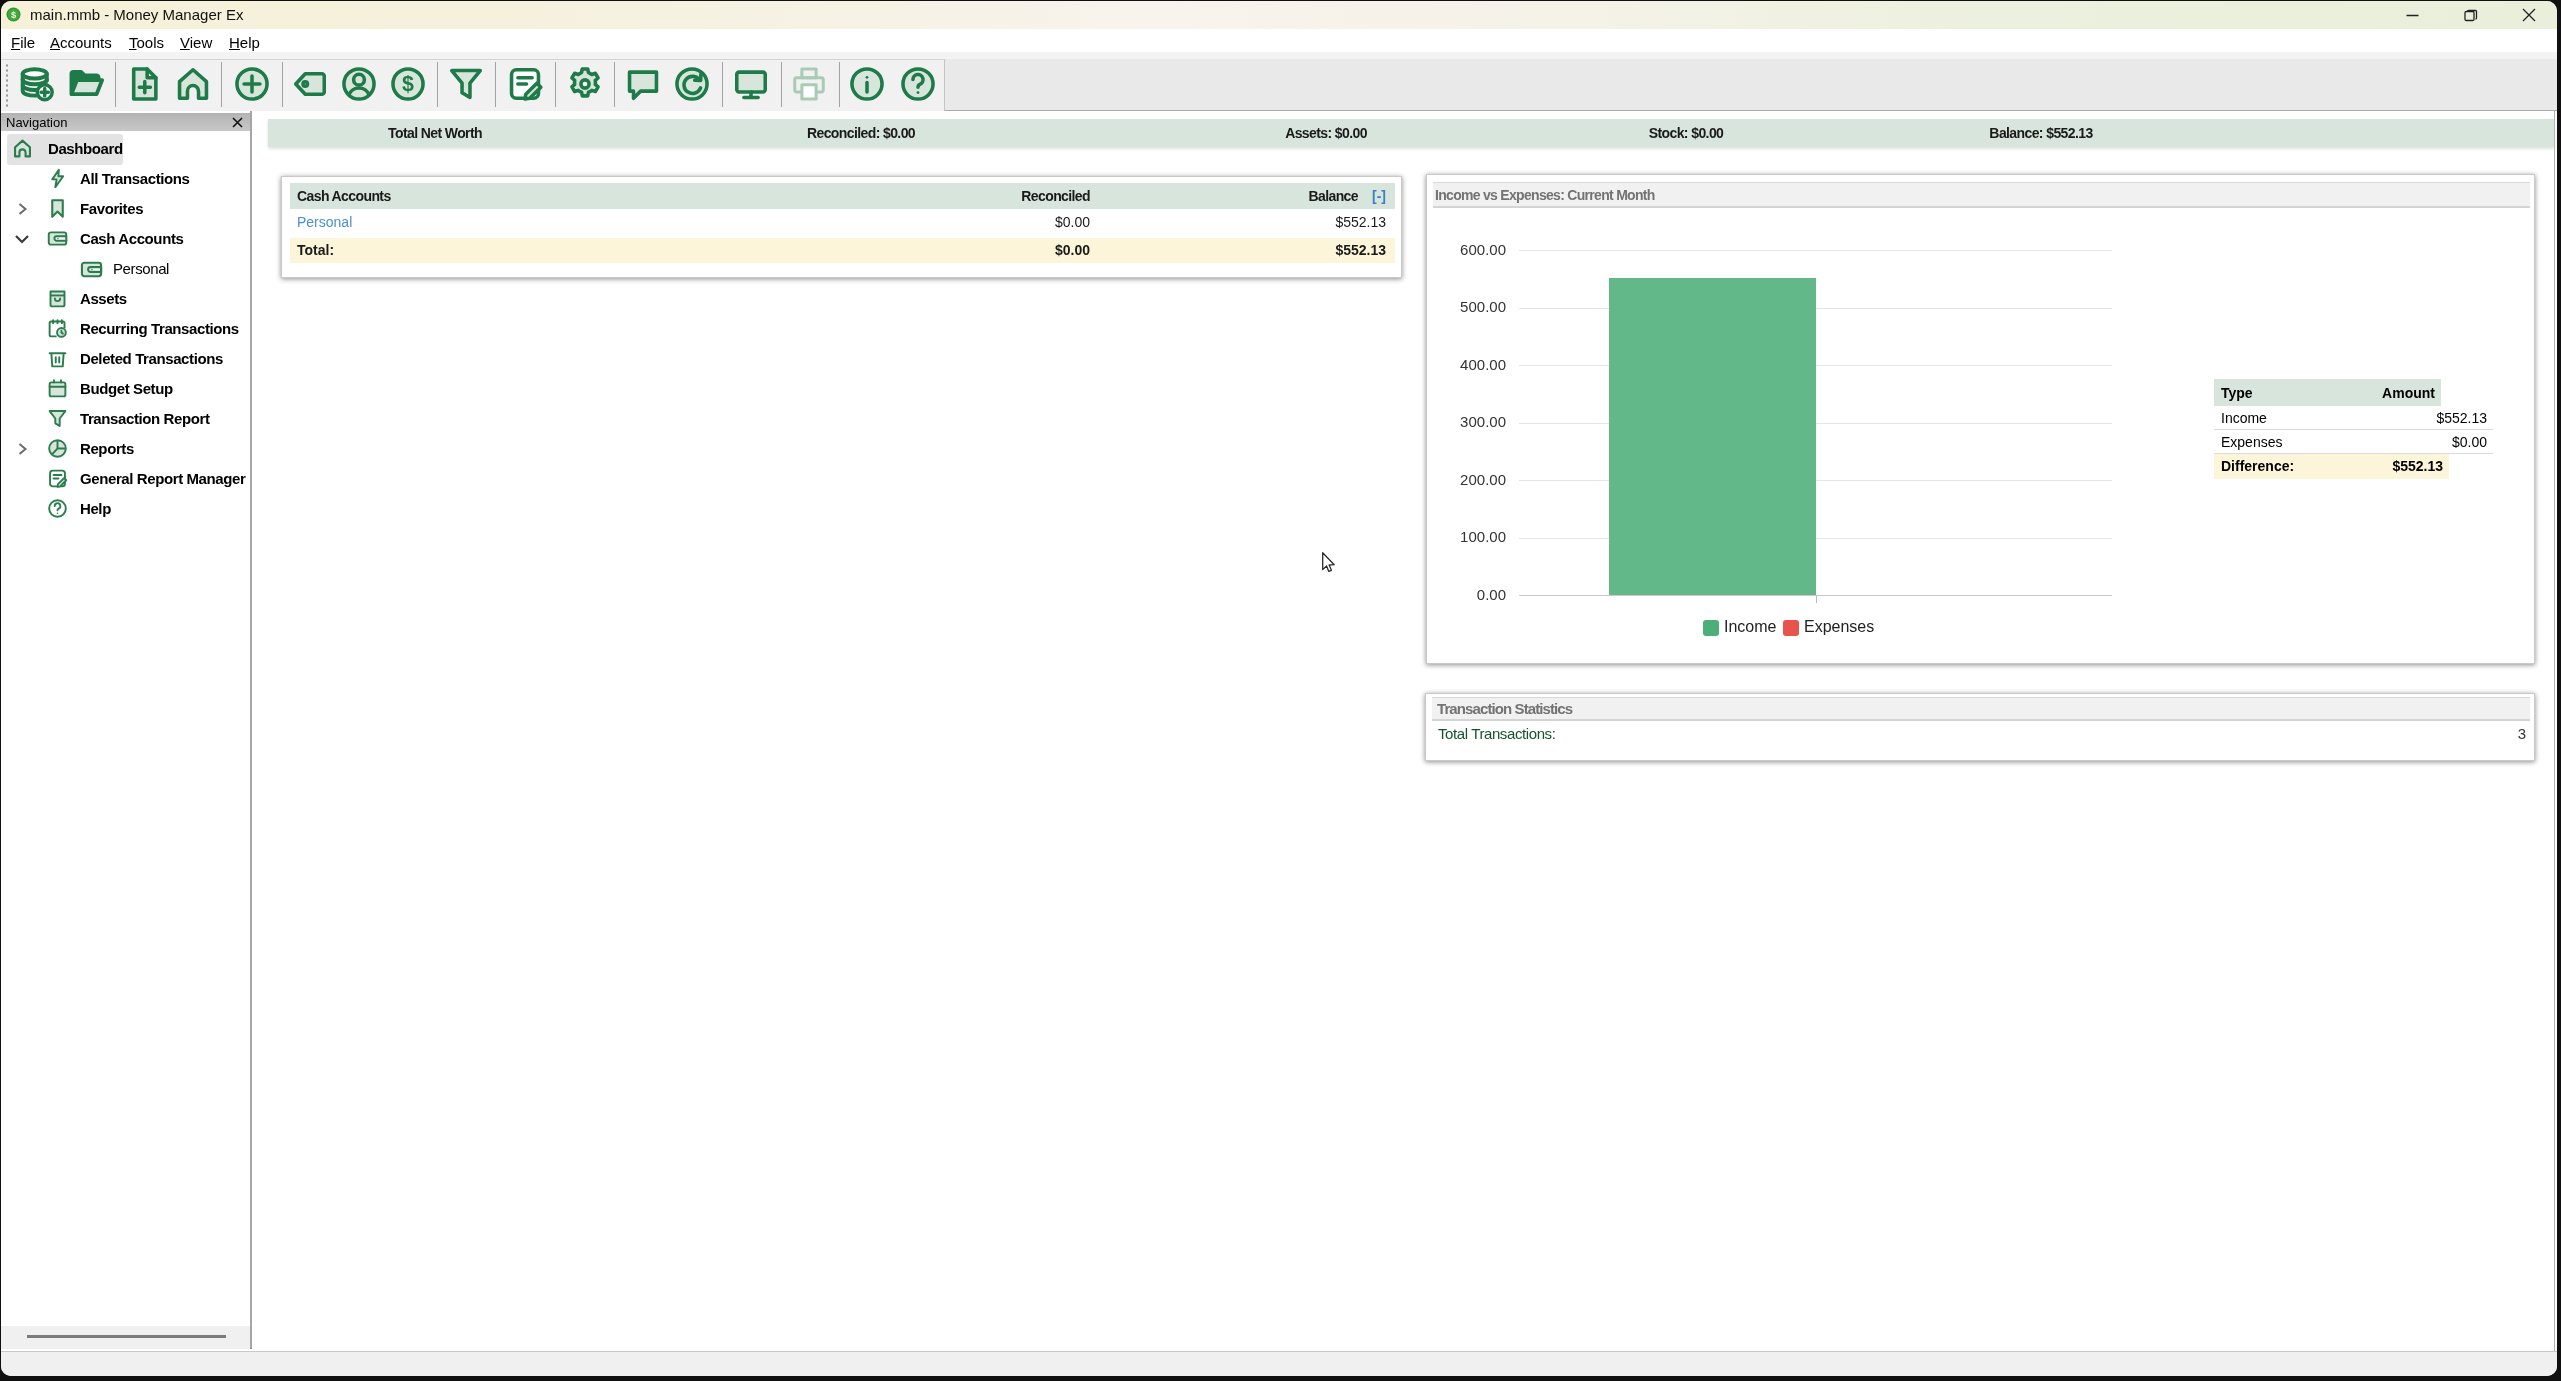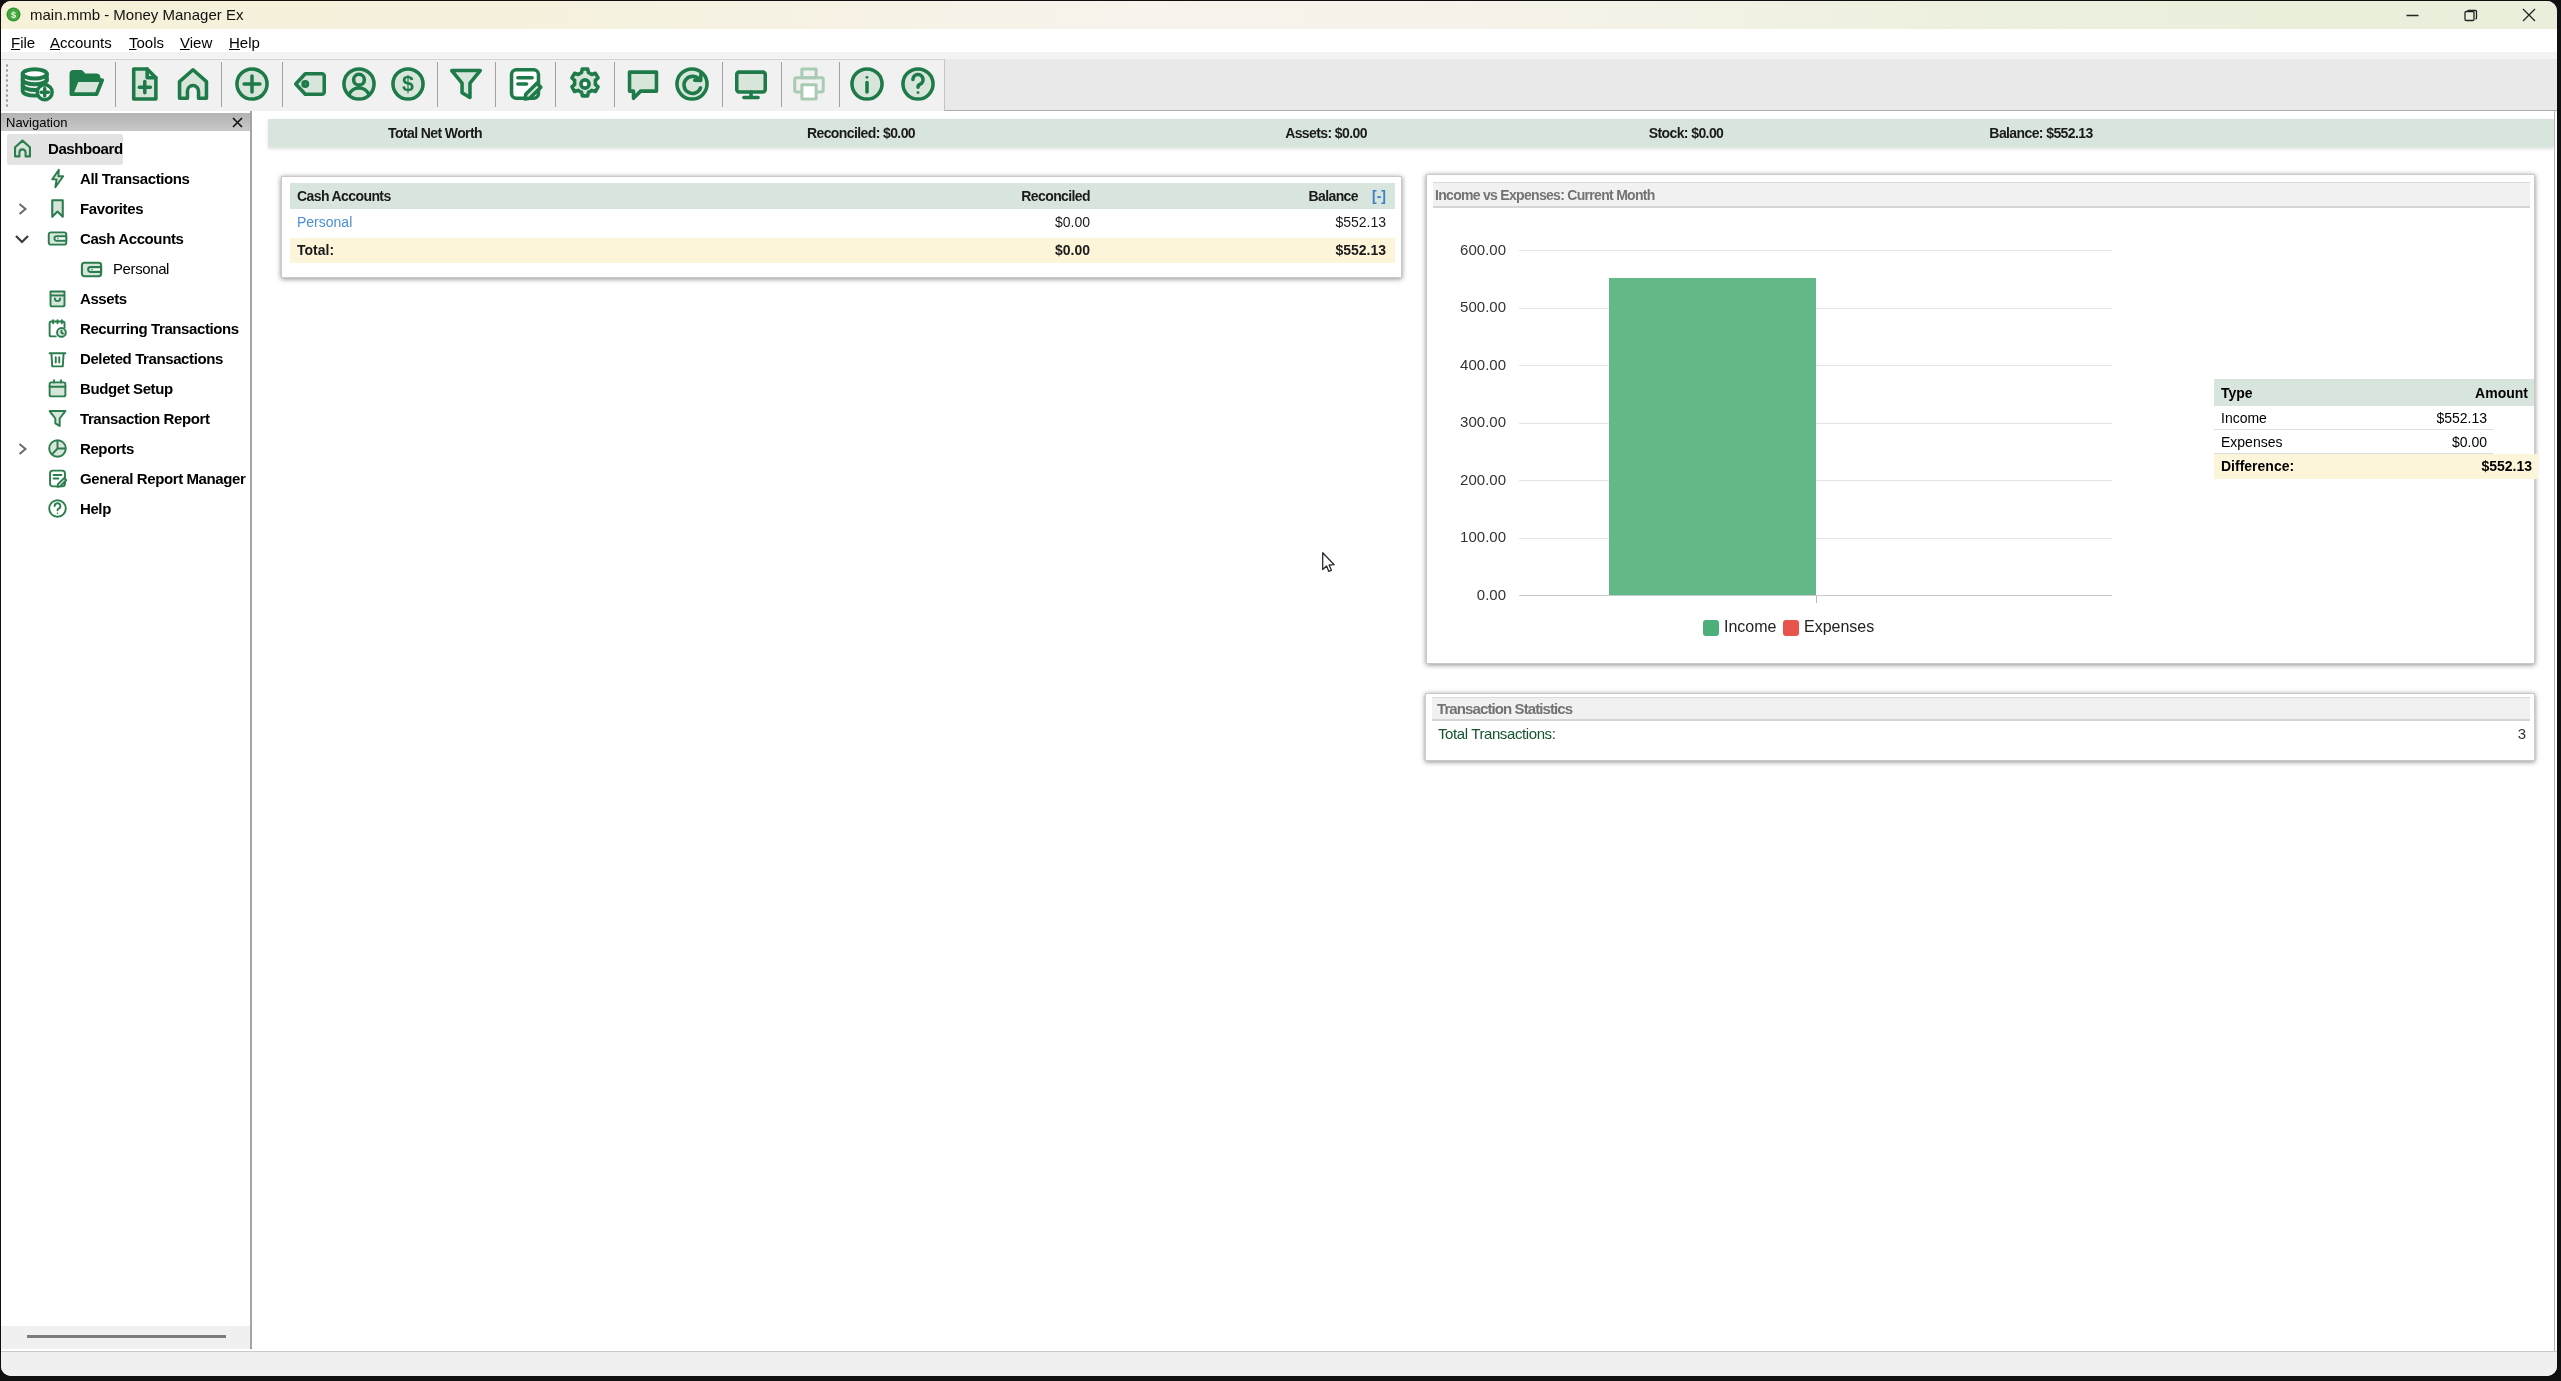--- a/index.html
+++ b/index.html
@@ -369,33 +369,33 @@
 
       <div class="abs" style="left:182px; top:103px; width:207px; height:317px; background:#63b889;"></div>
       <div class="abs" style="left:389px; top:421px; width:1px; height:7px; background:#b9b9b9;"></div>
 
       <div class="abs" style="left:276px; top:445px; width:16px; height:16px; background:#4caf79; border-radius:3px;"></div>
       <div class="abs" style="left:297px; top:443px; font-size:16px; color:#222;">Income</div>
       <div class="abs" style="left:356px; top:445px; width:16px; height:16px; background:#e8544b; border-radius:3px;"></div>
       <div class="abs" style="left:377px; top:443px; font-size:16px; color:#222;">Expenses</div>
 
       <div class="abs" style="left:787px; top:204px; width:279px; height:100px; font-size:14px;">
-        <div class="abs" style="left:0; top:0; width:320px; height:27px; background:#d8e5dd;">
+        <div class="abs" style="left:0; top:0; width:227px; height:27px; background:#d8e5dd;">
           <div class="abs" style="left:7px; top:6px; font-weight:bold;">Type</div>
           <div class="abs" style="right:6px; top:6px; font-weight:bold;">Amount</div>
         </div>
         <div class="abs" style="left:0; top:27px; width:279px; height:24px; border-bottom:1px solid #dcdcdc;">
           <div class="abs" style="left:7px; top:4px;">Income</div>
           <div class="abs" style="right:6px; top:4px;">$552.13</div>
         </div>
         <div class="abs" style="left:0; top:51px; width:279px; height:24px; border-bottom:1px solid #dcdcdc;">
           <div class="abs" style="left:7px; top:4px;">Expenses</div>
           <div class="abs" style="right:6px; top:4px;">$0.00</div>
         </div>
-        <div class="abs" style="left:0; top:75px; width:324px; height:25px; background:#fdf5da;">
+        <div class="abs" style="left:0; top:75px; width:235px; height:25px; background:#fdf5da;">
           <div class="abs" style="left:7px; top:4px; font-weight:bold;">Difference:</div>
           <div class="abs" style="right:6px; top:4px; font-weight:bold;">$552.13</div>
         </div>
       </div>
     </div>
     <div id="stats-box" class="panel" style="left:1171px; top:582px; width:1110px; height:68px;">
       <div class="phead" style="left:6px; top:3px; width:1098px; height:24px;">
         <div class="phead-text" style="top:2px; left:5px; font-size:15px; letter-spacing:-0.9px;">Transaction Statistics</div>
       </div>
       <div class="abs" style="left:12px; top:31px; font-size:15px; color:#14532d; letter-spacing:-0.4px;">Total Transactions:</div>

